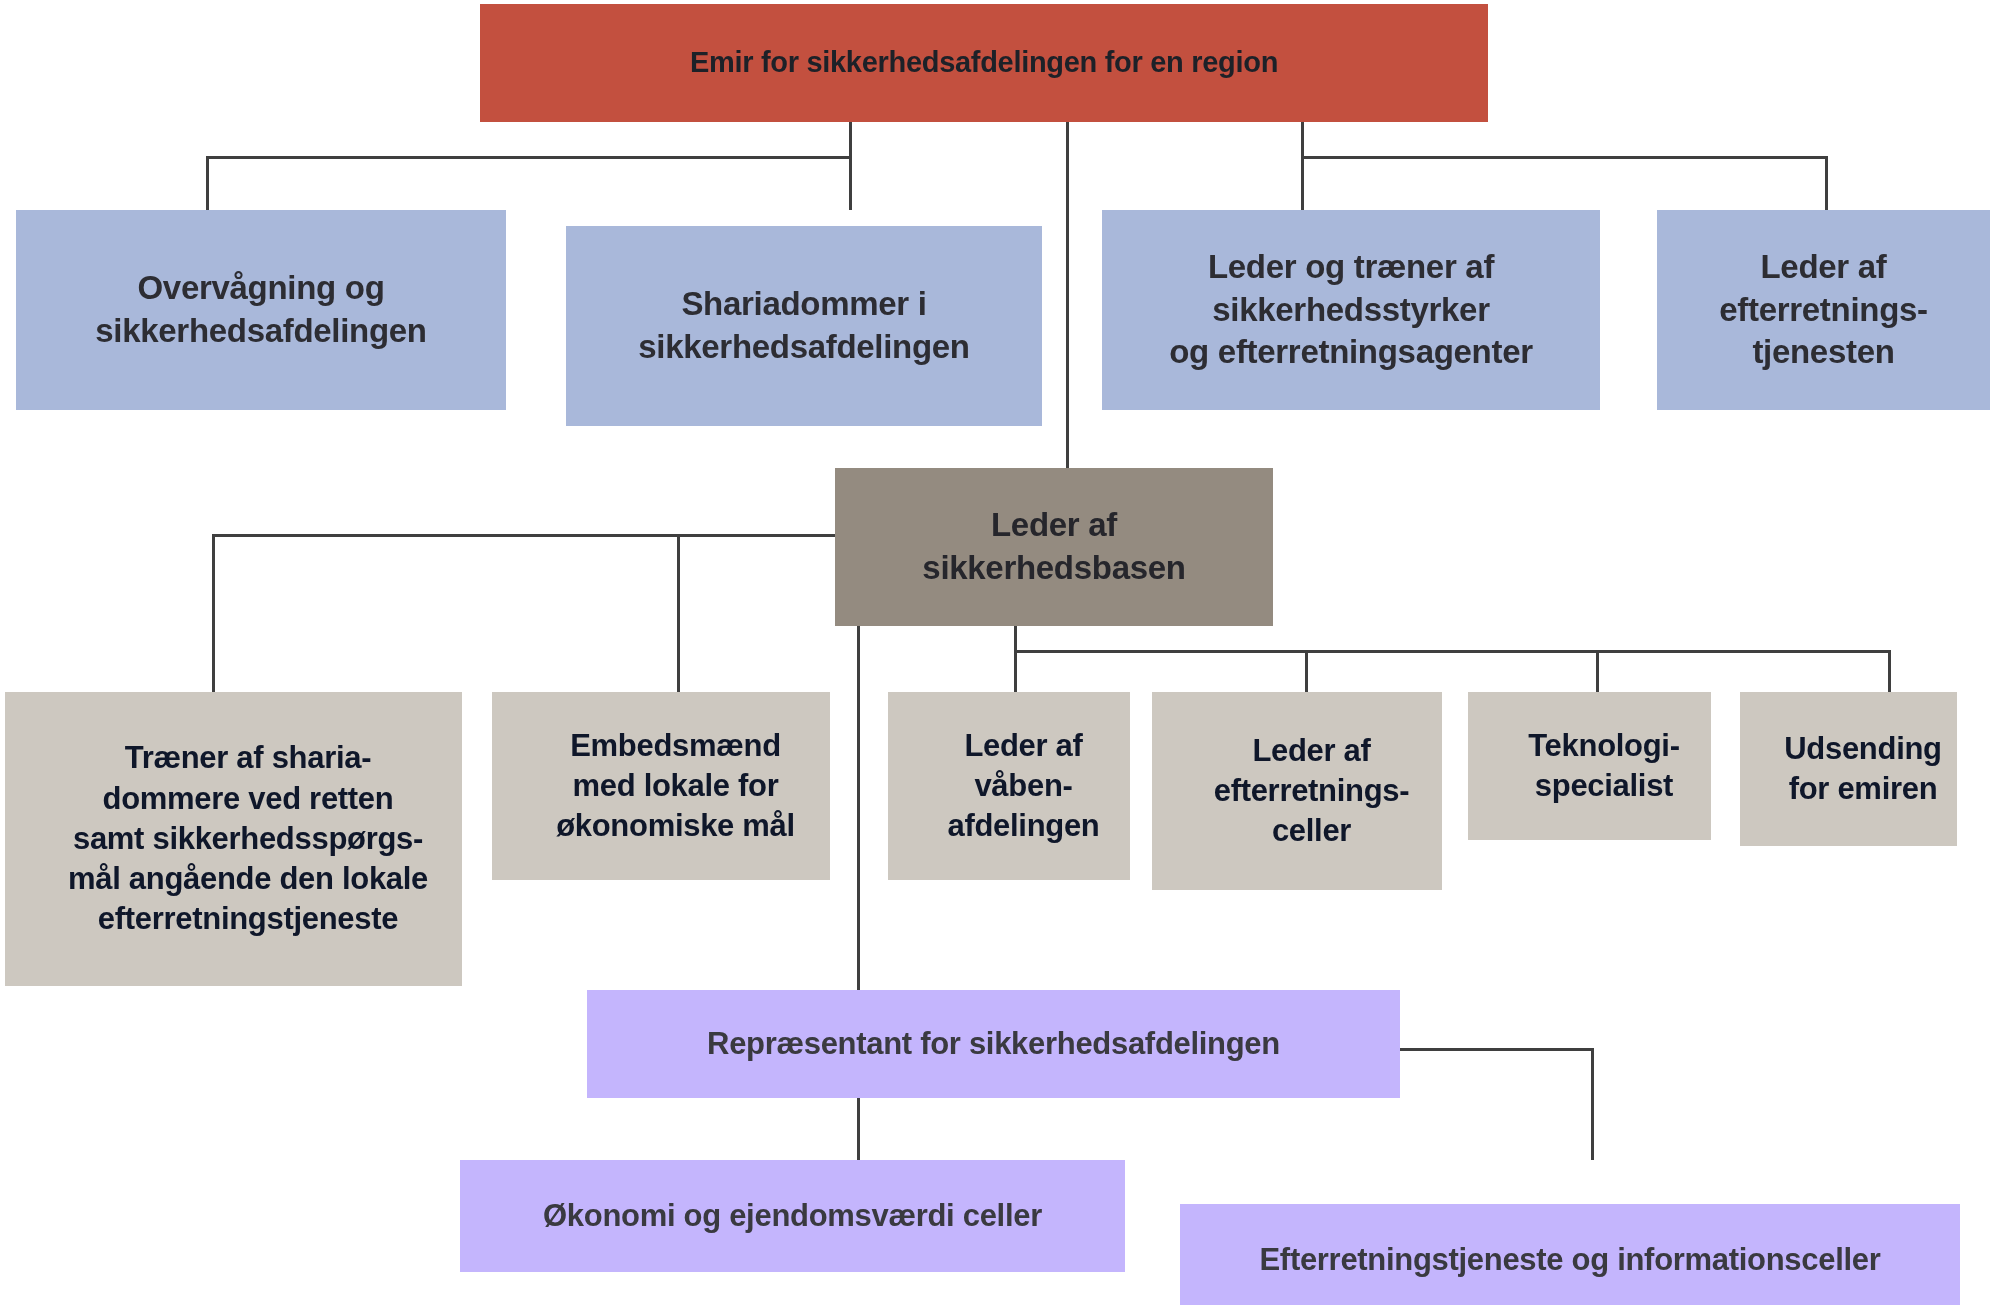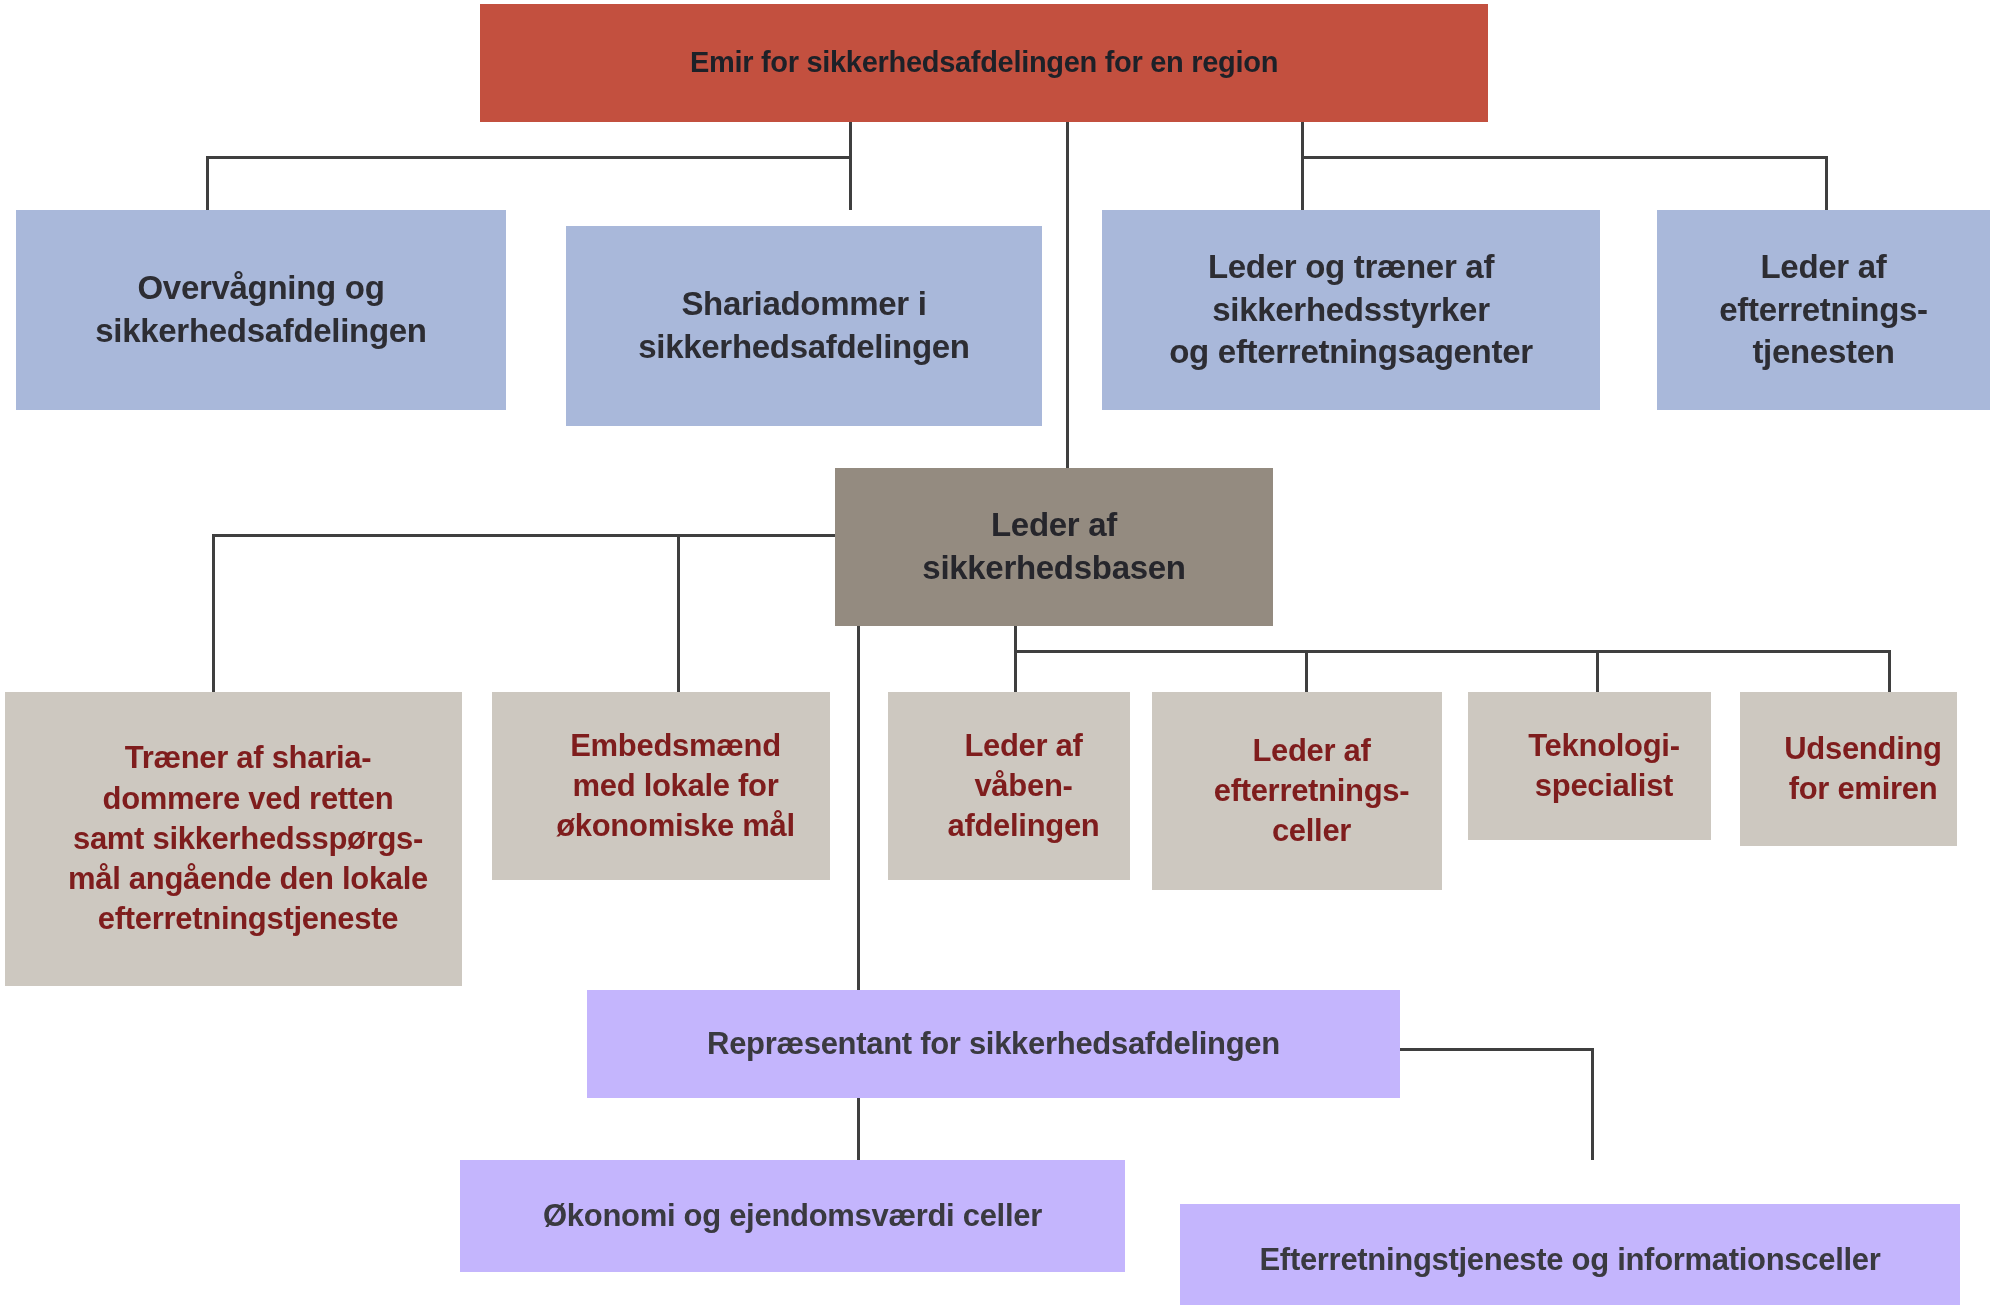--- a/index.html
+++ b/index.html
@@ -20,21 +20,21 @@
     white-space: pre-line;
     font-weight: 700;
     color: #2d2d33;
     letter-spacing: -0.3px;
     box-sizing: border-box;
     line-height: 1.3;
   }
   .node.root   { background: #c3503f; color: #1d2128; font-size: 29px; }
   .node.lvl2   { background: #a9b8da; font-size: 33px; }
   .node.base   { background: #948b80; color: #26262c; font-size: 33px; }
-  .node.lvl3   { background: #cdc8c0; color: #7f1d1d; font-size: 31px; padding-left: 29px; }
+  .node.lvl3   { background: #cdc8c0; color: #0f172a; font-size: 31px; padding-left: 29px; }
   .node.light  { background: #c4b5fd; color: #3a3a40; font-size: 31px; }
   .ln { position: absolute; background: #3f3f3f; }
 </style>
 </head>
 <body>
 
 <div class="canvas">
 
   <div class="ln" style="left:849px;  top:122px; width:3px;   height:88px;"></div>
   <div class="ln" style="left:1066px; top:122px; width:3px;   height:346px;"></div>

